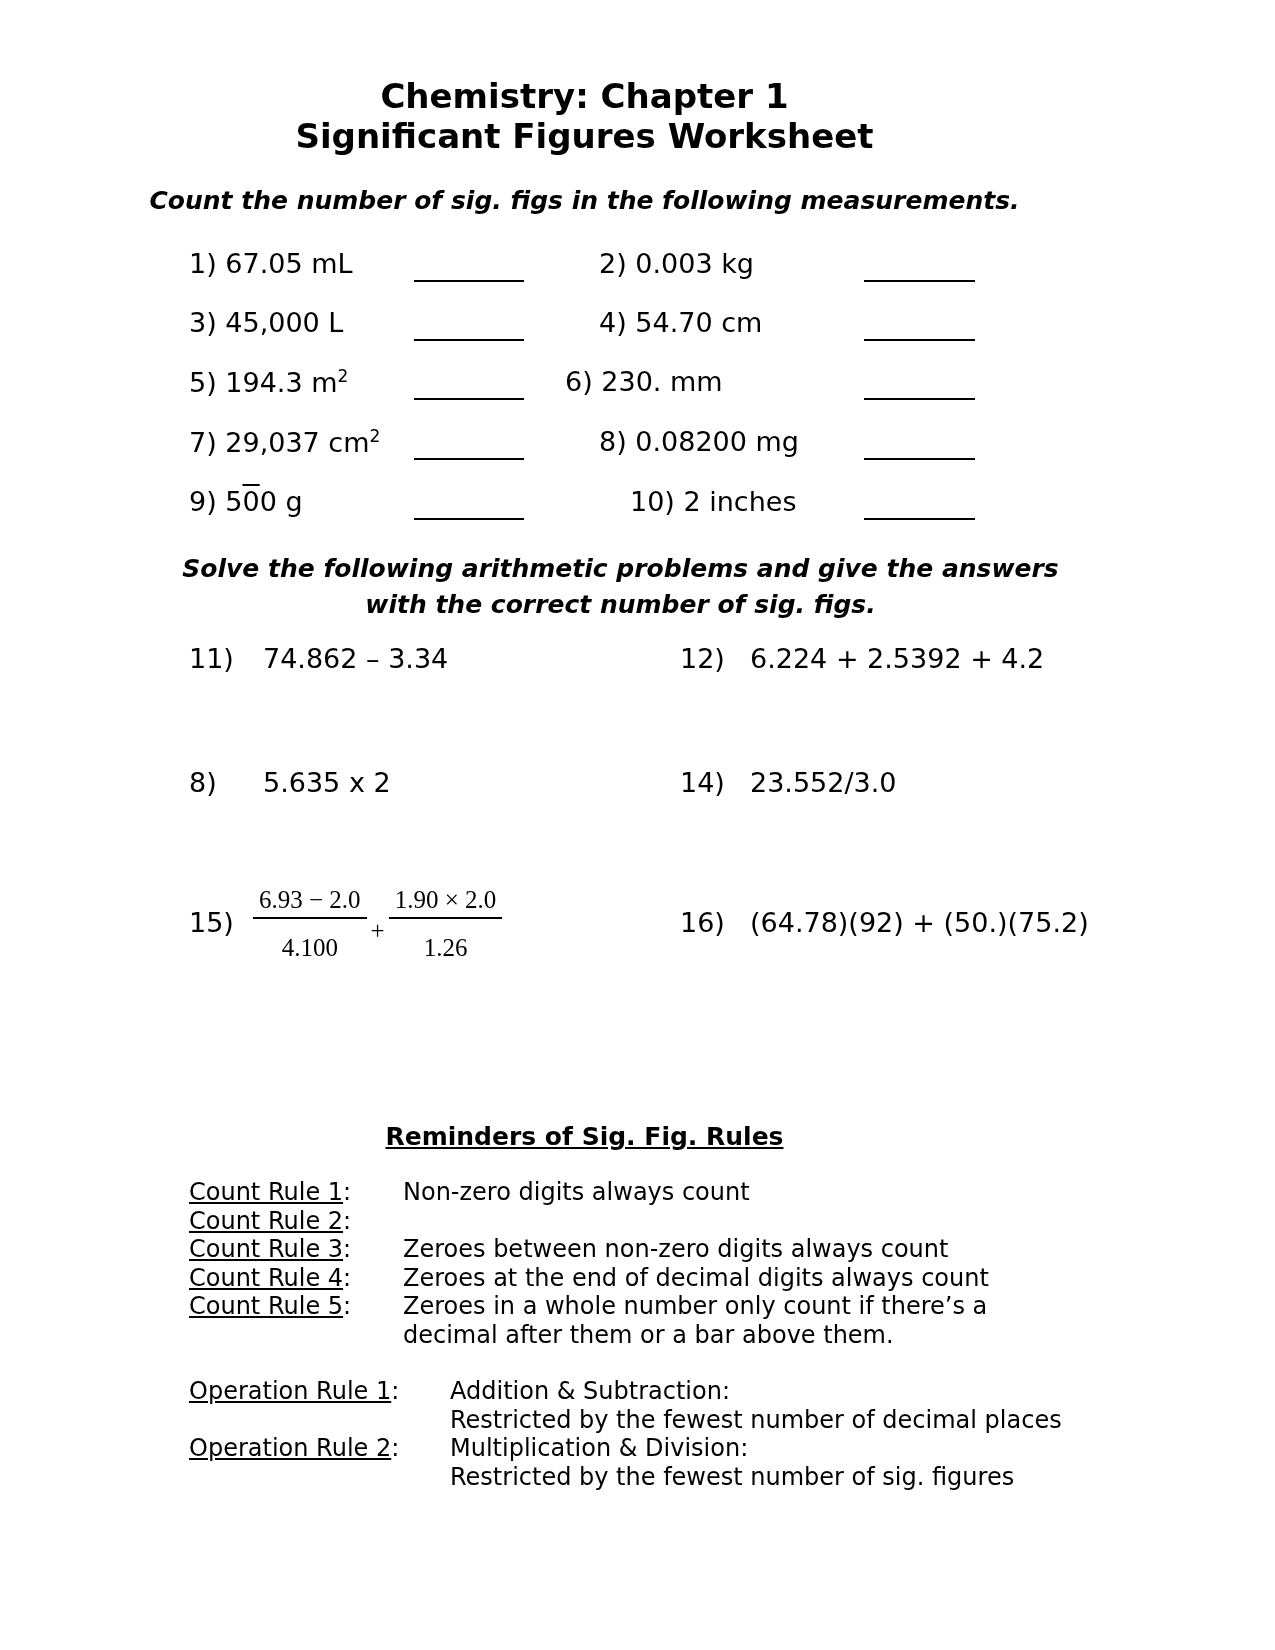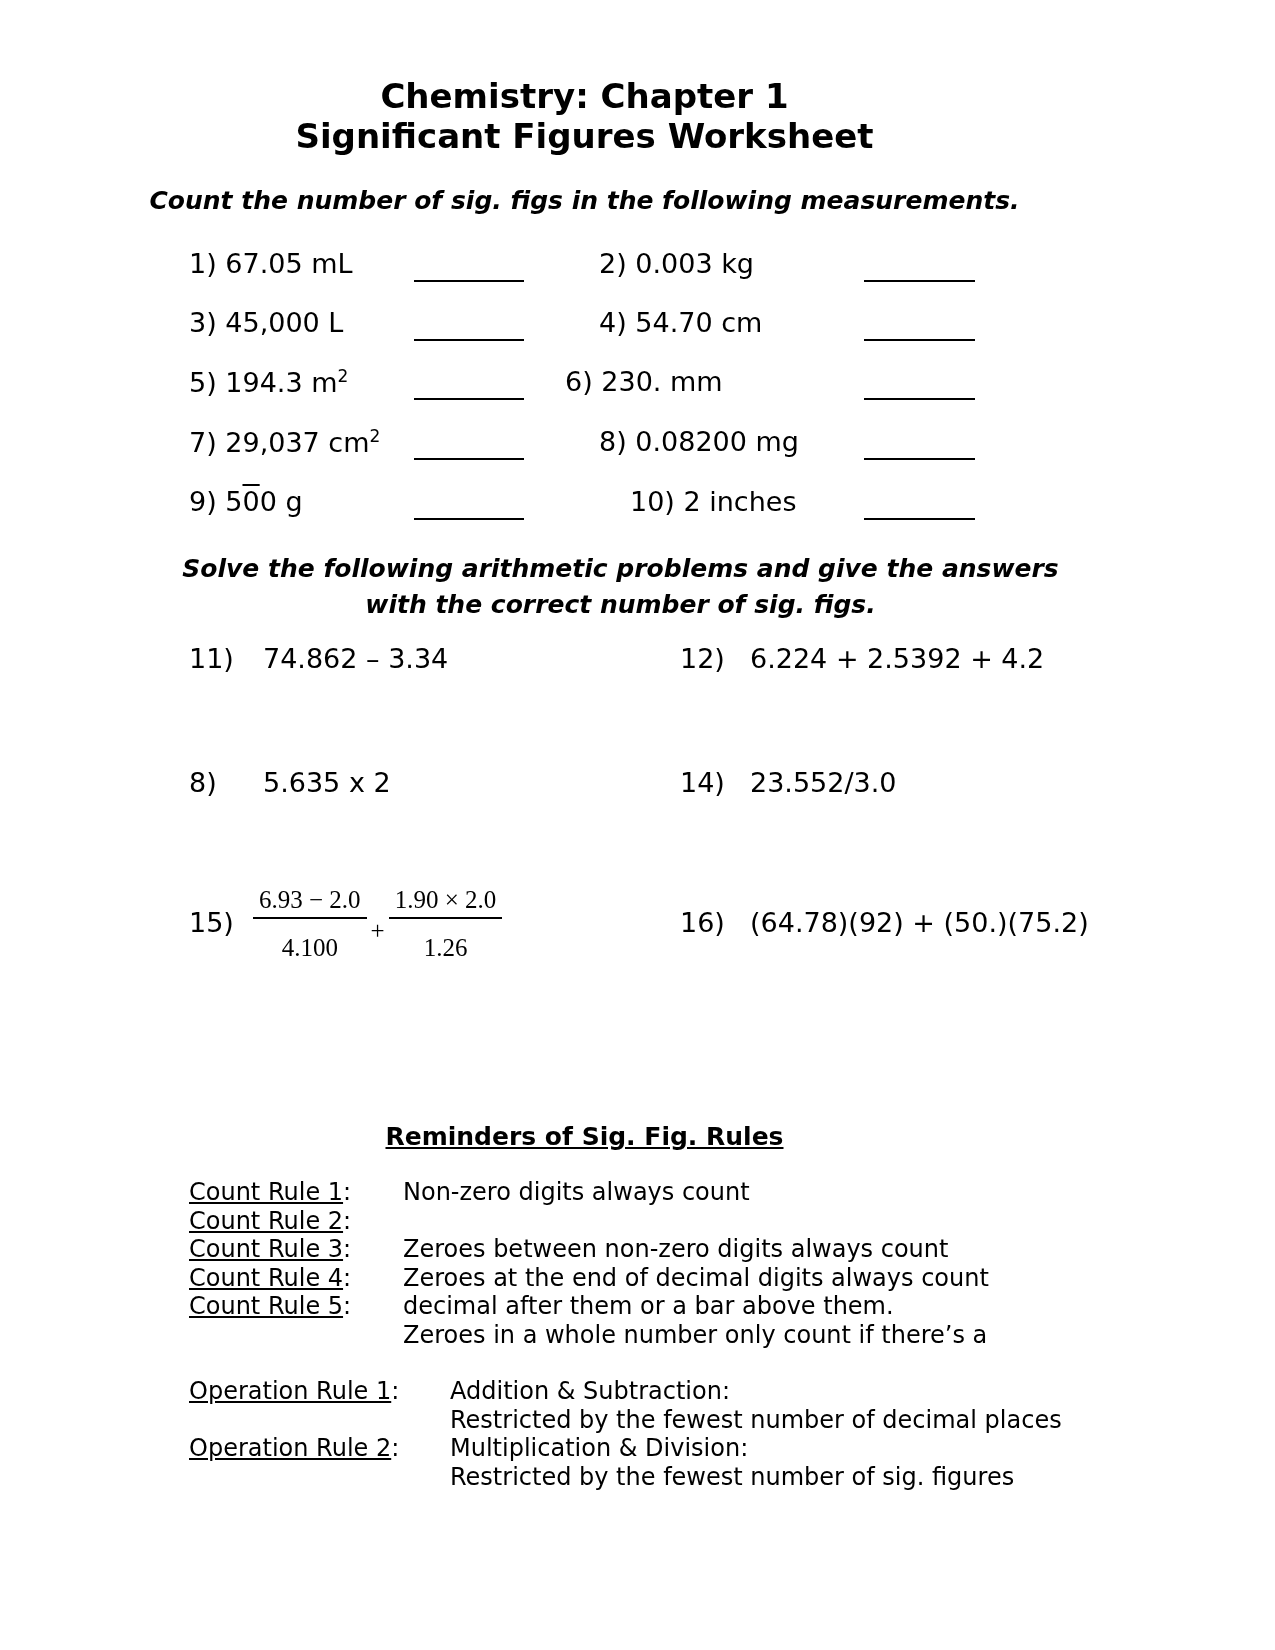--- a/index.html
+++ b/index.html
@@ -113,22 +113,22 @@
       <span class="rlabel-c"><span class="u">Count Rule 3</span><span>:</span></span>
       <span class="rtext">Zeroes between non-zero digits always count</span>
     </div>
     <div class="rrow">
       <span class="rlabel-c"><span class="u">Count Rule 4</span><span>:</span></span>
       <span class="rtext">Zeroes at the end of decimal digits always count</span>
     </div>
     <div class="rrow">
       <span class="rlabel-c"><span class="u">Count Rule 5</span><span>:</span></span>
       <span class="rtext">
+        <div>Zeroes in a whole number only count if there’s a</div>
         <div>decimal after them or a bar above them.</div>
-        <div>Zeroes in a whole number only count if there’s a</div>
       </span>
     </div>
   </div>
 
   <div class="abs rules" style="left:189px;top:1377px;width:920px;">
     <div class="rrow">
       <span class="rlabel-o"><span class="u">Operation Rule 1</span><span>:</span></span>
       <span class="rtext">
         <div>Addition &amp; Subtraction:</div>
         <div>Restricted by the fewest number of decimal places</div>

